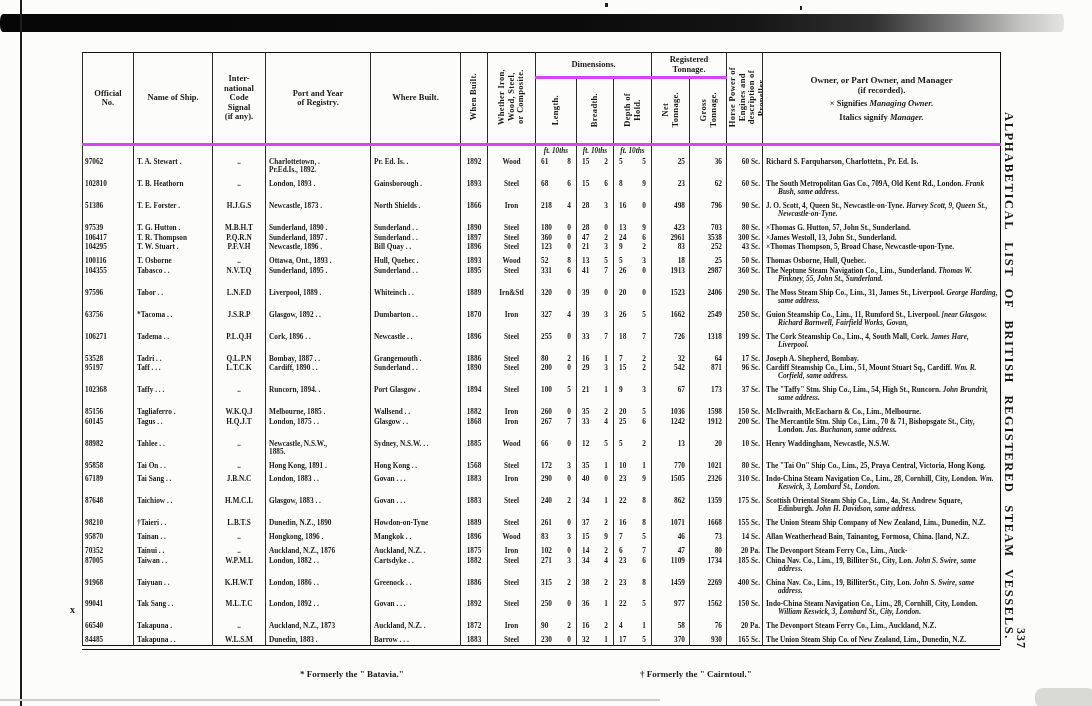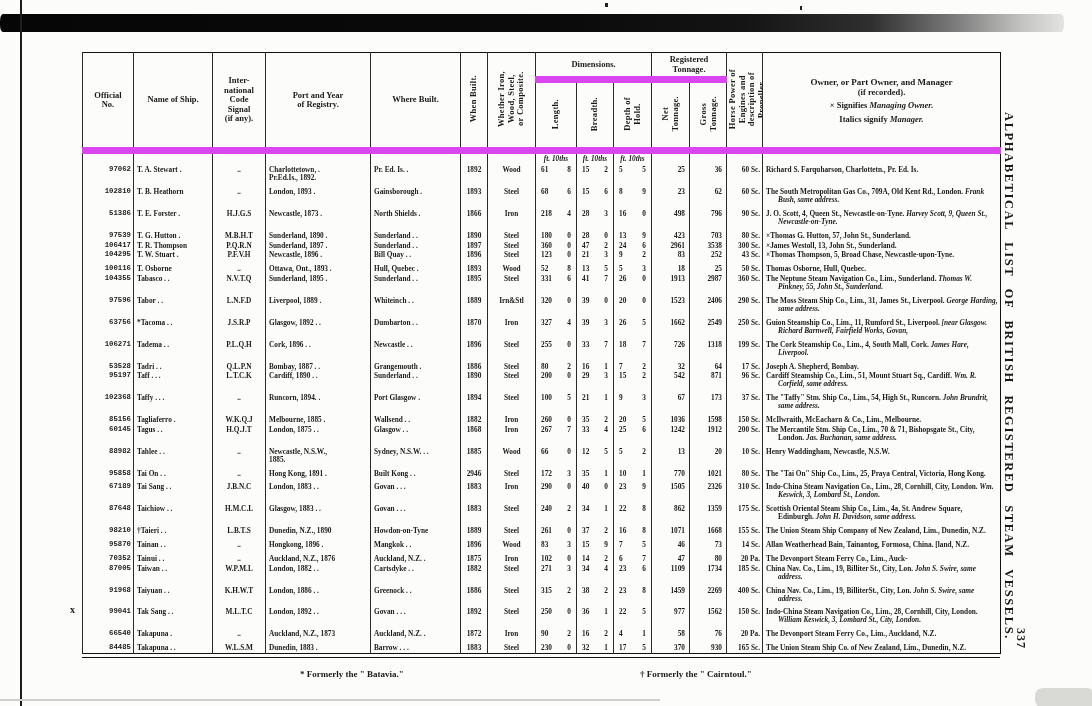--- a/index.html
+++ b/index.html
@@ -9,35 +9,35 @@
   .scan-bar{position:absolute;left:0;top:14px;width:1064px;height:18px;border-radius:3px/7px;
     background:linear-gradient(90deg,#060606 0%,#0a0a0a 52%,#141414 70%,#303030 82%,#7e7e7e 90%,#c3c3c1 96%,#e3e3e1 100%);}
   .speck{position:absolute;background:#222;}
   .scan-left{position:absolute;left:20px;top:0;width:2px;height:706px;background:#1c1c1c;}
   .scan-bottom{position:absolute;left:0;top:699px;width:660px;height:2px;background:#cfcfcc;}
   .scan-corner{position:absolute;left:1035px;top:688px;width:60px;height:20px;background:#d9d9d6;border-radius:8px;}
   
   .tablewrap{position:absolute;left:82px;top:52px;width:920px;}
   table{border-collapse:collapse;table-layout:fixed;width:918px;border:1.6px solid #111;}
   th,td{border-left:1px solid #2a2a2a;overflow:hidden;}
-  th{border-bottom:7px solid #d946ef;font:bold 8.5px/9.6px "Liberation Serif",serif;
+  th{border-bottom:3px solid #d946ef;font:bold 8.5px/9.6px "Liberation Serif",serif;
      text-align:center;vertical-align:middle;padding:2px 1px;}
   .h2 th{height:60px;}
   .pre{white-space:pre-line;display:block;}
   .vert{display:inline-block;writing-mode:vertical-rl;transform:rotate(180deg);
         white-space:pre;line-height:9.5px;letter-spacing:.3px;}
   .oh1{font-size:9px;margin-top:2px;}
   .oh2{font-size:8.5px;}
   .oh3{font-size:8.5px;margin-top:4px;}
   .oh3 i,.c-owner i{font-style:italic;font-weight:bold;}
   td{font:bold 7.3px/7.9px "Liberation Serif",serif;vertical-align:top;padding:1px 2px;}
   tr.g td{padding-top:5px;}
   tr.ftr td{height:10px;padding:1px 0 0 0;}
   .ftl{text-align:center;white-space:nowrap;font-weight:bold;font-style:italic;}
-  .c-no{text-align:right;padding-right:2px;font-family:Liberation Mono, monospace;}
+  .c-no{padding-right:2px;}
   .c-name{padding-left:3px;white-space:nowrap;}
   .c-sig{text-align:center;}
   .c-port{white-space:pre-line;padding-left:3px;}
   .c-built{padding-left:3px;}
   .c-year{text-align:center;}
   .c-mat{text-align:center;}
   .c-dim .dw{display:flex;justify-content:space-between;padding:0 3px;}
   .c-num{text-align:right;padding-right:4px;}
   .c-hp{text-align:right;padding-right:2px;white-space:nowrap;margin-top:24px;}
   .c-owner{padding-left:15px;text-indent:-12px;padding-right:2px;}
@@ -676,22 +676,22 @@
             <td class="c-num">13</td>
             <td class="c-num">20</td>
             <td class="c-hp">10 Sc.</td>
             <td class="c-owner"><span>Henry Waddingham, Newcastle, N.S.W.</span></td>
           </tr>
           <tr class="g">
             <td class="c-no">95858</td>
             <td class="c-name">Tai On . .</td>
             <td class="c-sig">..</td>
             <td class="c-port">Hong Kong, 1891 .</td>
-            <td class="c-built">Built Kong . .</td>
-            <td class="c-year">2946</td>
+            <td class="c-built">Hong Kong . .</td>
+            <td class="c-year">1568</td>
             <td class="c-mat">Steel</td>
             <td class="c-dim">
               <span class="dw">
                 <span>172</span>
                 <span>3</span>
               </span>
             </td>
             <td class="c-dim">
               <span class="dw">
                 <span>35</span>

